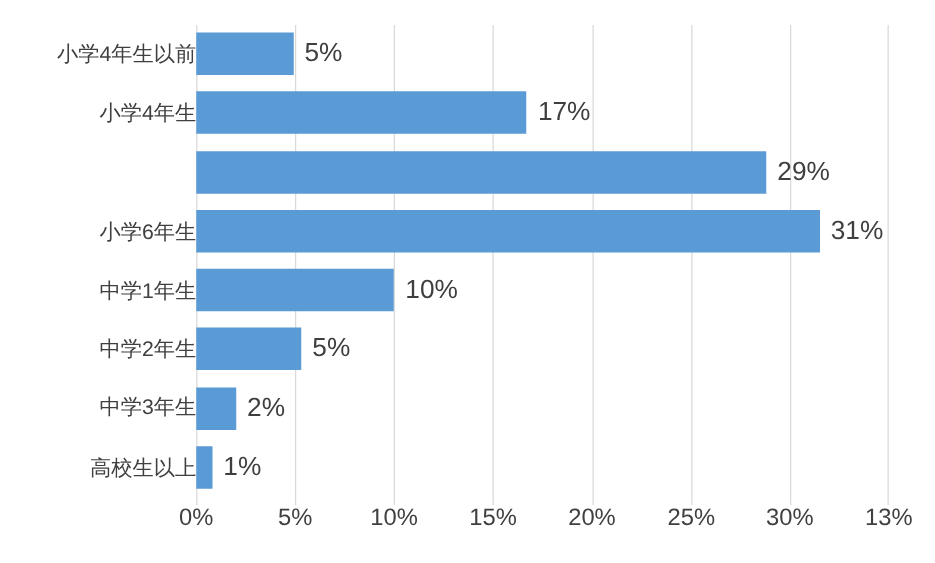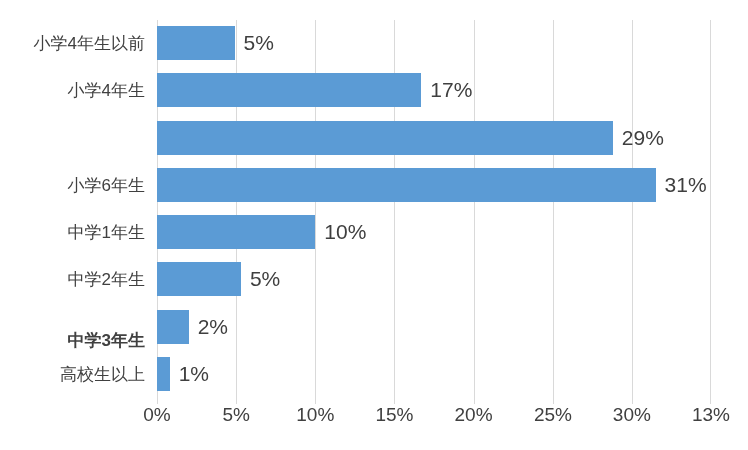--- a/index.html
+++ b/index.html
@@ -75,21 +75,21 @@
   .cat-label {
     position: absolute;
     right: 0;
     width: 148px;
     text-align: right;
     white-space: nowrap;
     font-size: 17px;
     color: #404040;
     height: 47.25px;
     line-height: 47.25px;
-    padding-right: 12px;
+    padding-right: 0;
     box-sizing: border-box;
   }
   #cat-axis {
     position: absolute;
     left: 0;
     top: 20px;
     width: 157px;
     height: 378px;
   }
 
@@ -114,21 +114,21 @@
 <body>
 
 <div id="chart-root">
 
   <div id="cat-axis">
       <div class="cat-label" style="top: 0px;">小学4年生以前</div>
       <div class="cat-label" style="top: 47.25px;">小学4年生</div>
       <div class="cat-label" style="top: 141.75px;">小学6年生</div>
       <div class="cat-label" style="top: 189px;">中学1年生</div>
       <div class="cat-label" style="top: 236.25px;">中学2年生</div>
-      <div class="cat-label" style="top: 297px; font-weight: bold;">中学3年生</div>
+      <div class="cat-label" style="top: 282px;">中学3年生</div>
       <div class="cat-label" style="top: 330.75px;">高校生以上</div>
     </div>
 
   <div id="plot-area">
       <div class="gridline" style="left: 0px;"></div>
       <div class="axis-tick" style="left: 0px;"></div>
       <div class="gridline" style="left: 79.1429px;"></div>
       <div class="axis-tick" style="left: 79.1429px;"></div>
       <div class="gridline" style="left: 158.286px;"></div>
       <div class="axis-tick" style="left: 158.286px;"></div>

